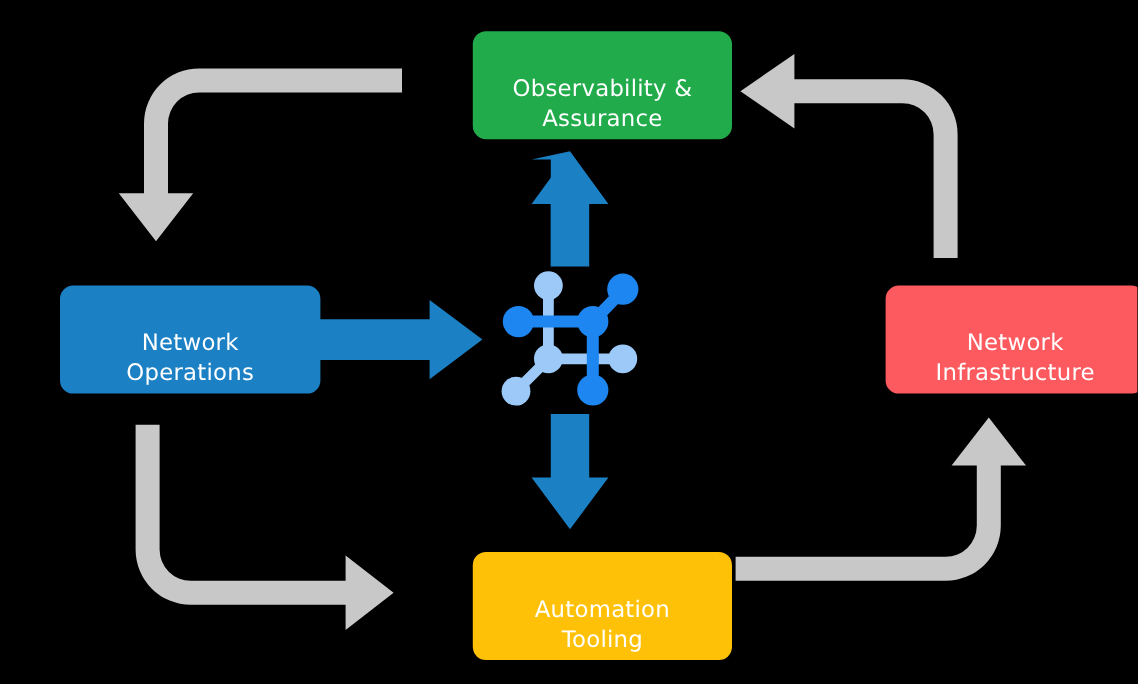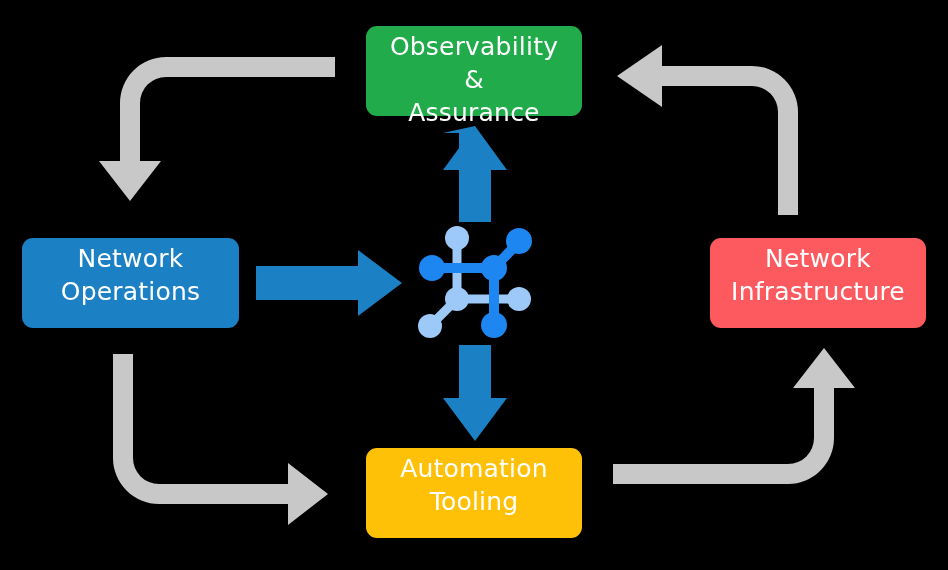--- a/index.html
+++ b/index.html
@@ -14,51 +14,52 @@
     position: relative;
     width: 948px;
     height: 570px;
     background: #000000;
     overflow: hidden;
   }
   .node-box {
     position: absolute;
     border-radius: 11px;
     display: flex;
-    align-items: flex-start;
+    align-items: flex-end;
     justify-content: center;
     text-align: center;
     color: #ffffff;
-    font-size: 25px;
+    font-size: 19px;
     line-height: 1.32;
     font-weight: 400;
     letter-spacing: 0.2px;
     font-family: "DejaVu Sans", sans-serif;
     box-sizing: border-box;
     padding: 4px 10px;
+    margin-left: 28px;
   }
   .node-label {
     white-space: pre-line;
     display: block;
   }
 
   #box-observability {
     left: 366px;  top: 26px;   width: 216px; height: 90px;
     background: #22ab4b;
   }
   #box-operations {
     left: 22px;   top: 238px;  width: 217px; height: 90px;
     background: #1b80c4;
   }
   #box-infrastructure {
     left: 710px;  top: 238px;  width: 216px; height: 90px;
     background: #fc5a5f;
   }
   #box-automation {
-    left: 366px;  top: 448px;  width: 216px; height: 90px;
+    left: 366px;  top: 460px;  width: 216px; height: 90px;
     background: #ffc107;
   }
 
   .svg-layer {
     position: absolute;
     left: 0;
     top: 0;
     width: 948px;
     height: 570px;
   }

